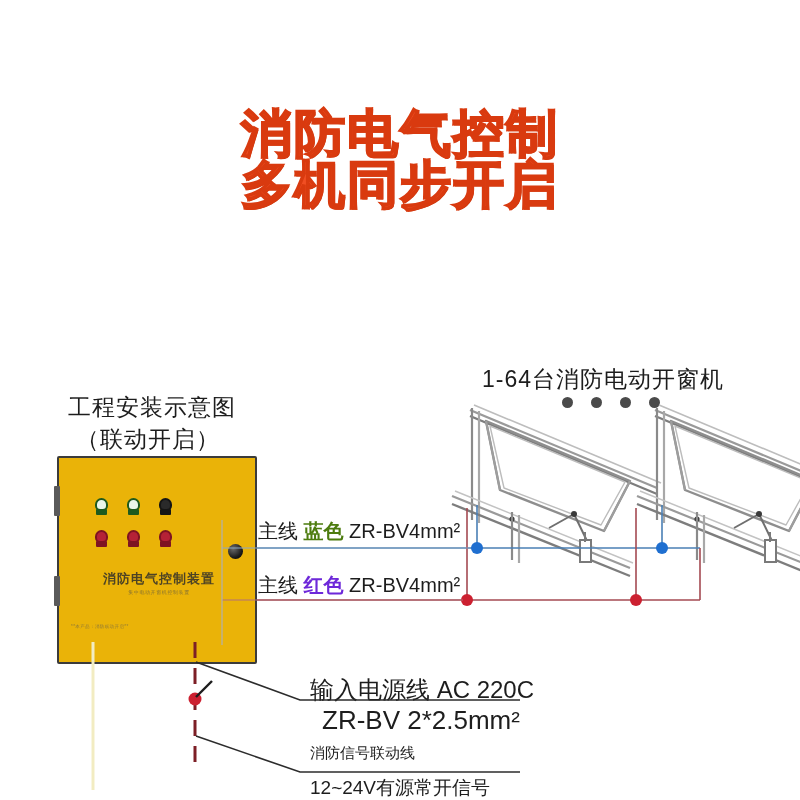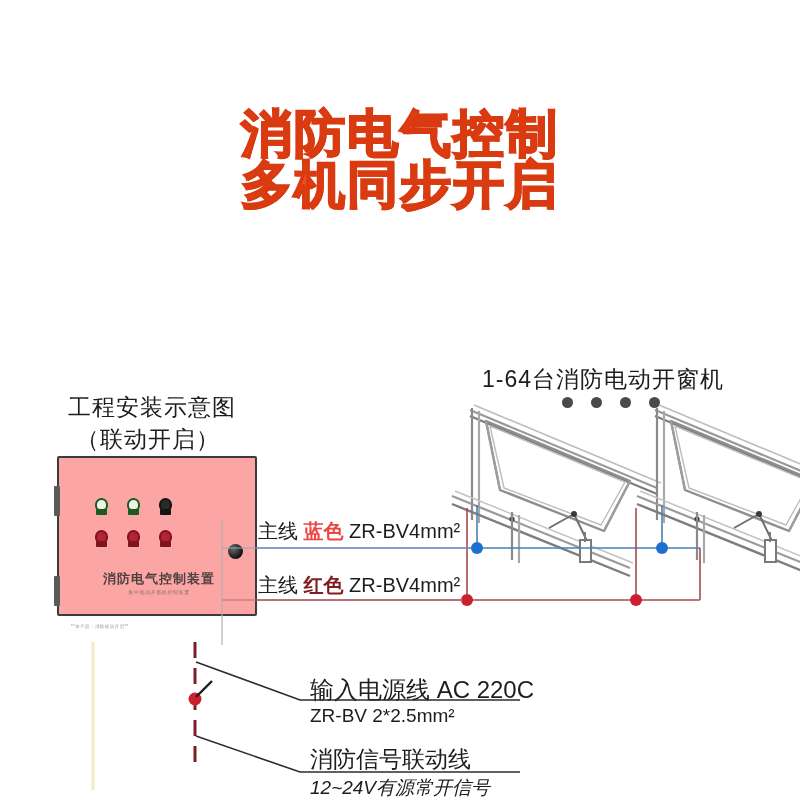--- a/index.html
+++ b/index.html
@@ -70,23 +70,23 @@
     letter-spacing: 1px;
     text-align: right;
   }
 
   
   #cabinet {
     position: absolute;
     left: 57px;
     top: 456px;
     width: 200px;
-    height: 160px;
+    height: 208px;
     border: 2px solid #3b3b3b;
-    background: #fca5a5;
+    background: #eab308;
     border-radius: 2px;
     box-sizing: border-box;
   }
   .hinge {
     position: absolute;
     left: -5px;
     width: 6px;
     height: 30px;
     background: #5a5a5a;
     border-radius: 1px;
@@ -169,27 +169,27 @@
   #label-blue-wire {
     left: 258px;
     top: 518px;
     font-size: 20px;
   }
   #label-red-wire {
     left: 258px;
     top: 572px;
     font-size: 20px;
   }
-  .c-blue { color: #ef4444; font-weight: bold; }
-  .c-red  { color: #7f1d1d; font-weight: bold; }
+  .c-blue { color: #4d7c0f; font-weight: bold; }
+  .c-red  { color: #6d28d9; font-weight: bold; }
 
   #label-power-1 { left: 310px; top: 674px; font-size: 24px; }
-  #label-power-2 { left: 310px; top: 705px; font-size: 19px; }
-  #label-signal-1 { left: 310px; top: 744px; font-size: 23px; }
-  #label-signal-2 { left: 310px; top: 775px; font-size: 19px; font-style: italic; }
+  #label-power-2 { left: 322px; top: 705px; font-size: 26px; }
+  #label-signal-1 { left: 310px; top: 744px; font-size: 15px; }
+  #label-signal-2 { left: 310px; top: 775px; font-size: 19px; }
 
   
   #dots-row {
     position: absolute;
     left: 562px;
     top: 397px;
     display: flex;
     gap: 18px;
   }
   #dots-row span {

